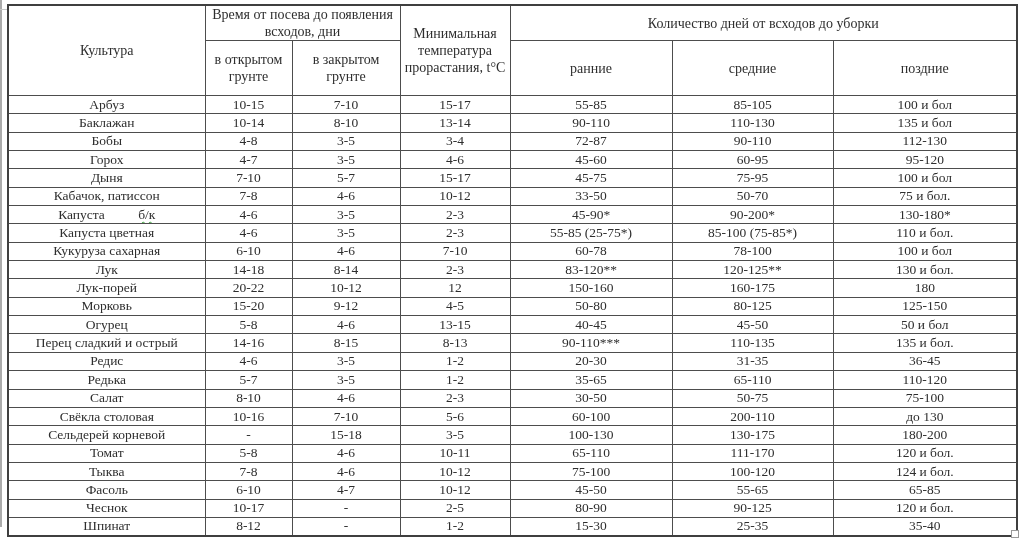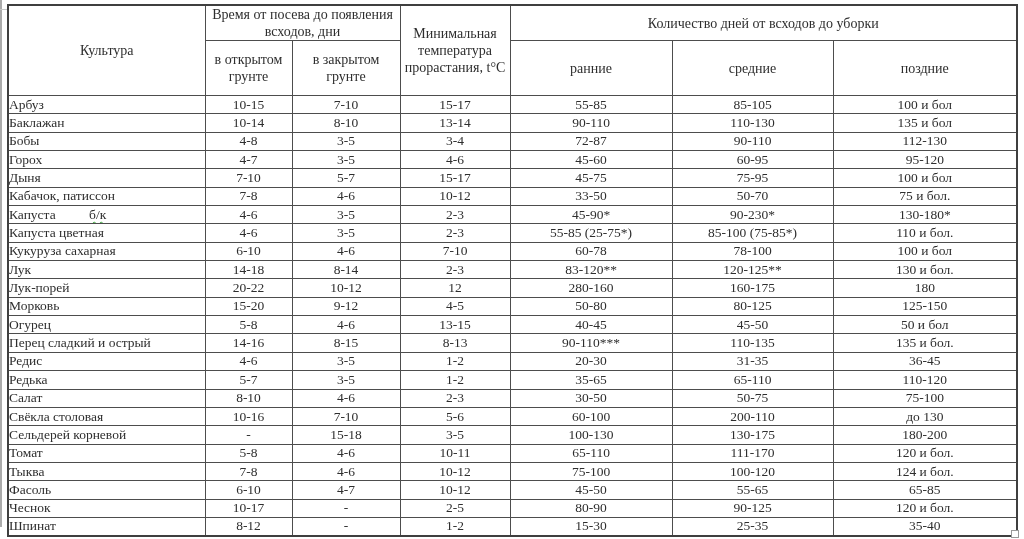--- a/index.html
+++ b/index.html
@@ -41,21 +41,21 @@
     text-align:center;
   }
   tr.hrow1 { height:33px; }
   tr.hrow2 { height:55px;margin-left:7px; }
   tbody.data tr { height:18px; }
   tbody.data td {
     font-size:13.5px;
     line-height:16px;
     white-space:nowrap;
   }
-  td.c-name { text-align:left; padding-left:6px; }
+  td.c-name { text-align:center; padding-left:6px; }
   td.c-num  { text-align:center; }
   .squiggle {
     text-decoration-line:underline;
     text-decoration-style:wavy;
     text-decoration-thickness:1px;
     text-underline-offset:2px;
     margin-left:30px;
   }
   .resize-handle {
     position:absolute; left:1011px; top:530px;
@@ -150,21 +150,21 @@
         <td class="c-num">33-50</td>
         <td class="c-num">50-70</td>
         <td class="c-num">75 и бол.</td>
       </tr>
       <tr>
         <td class="c-name"><span>Капуста </span><span class="squiggle" style="text-decoration-color: rgb(58, 162, 58);">б/к</span></td>
         <td class="c-num">4-6</td>
         <td class="c-num">3-5</td>
         <td class="c-num">2-3</td>
         <td class="c-num">45-90*</td>
-        <td class="c-num">90-230*</td>
+        <td class="c-num">90-200*</td>
         <td class="c-num">130-180*</td>
       </tr>
       <tr>
         <td class="c-name">Капуста цветная</td>
         <td class="c-num">4-6</td>
         <td class="c-num">3-5</td>
         <td class="c-num">2-3</td>
         <td class="c-num">55-85 (25-75*)</td>
         <td class="c-num">85-100 (75-85*)</td>
         <td class="c-num">110 и бол.</td>
@@ -185,21 +185,21 @@
         <td class="c-num">2-3</td>
         <td class="c-num">83-120**</td>
         <td class="c-num">120-125**</td>
         <td class="c-num">130 и бол.</td>
       </tr>
       <tr>
         <td class="c-name">Лук-порей</td>
         <td class="c-num">20-22</td>
         <td class="c-num">10-12</td>
         <td class="c-num">12</td>
-        <td class="c-num">280-160</td>
+        <td class="c-num">150-160</td>
         <td class="c-num">160-175</td>
         <td class="c-num">180</td>
       </tr>
       <tr>
         <td class="c-name">Морковь</td>
         <td class="c-num">15-20</td>
         <td class="c-num">9-12</td>
         <td class="c-num">4-5</td>
         <td class="c-num">50-80</td>
         <td class="c-num">80-125</td>

